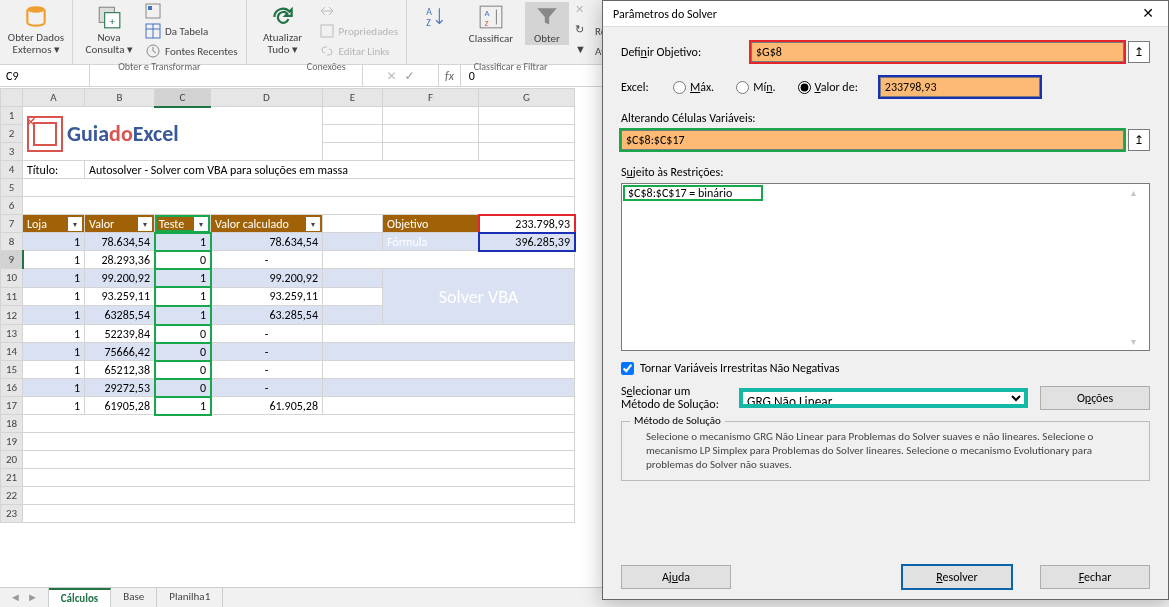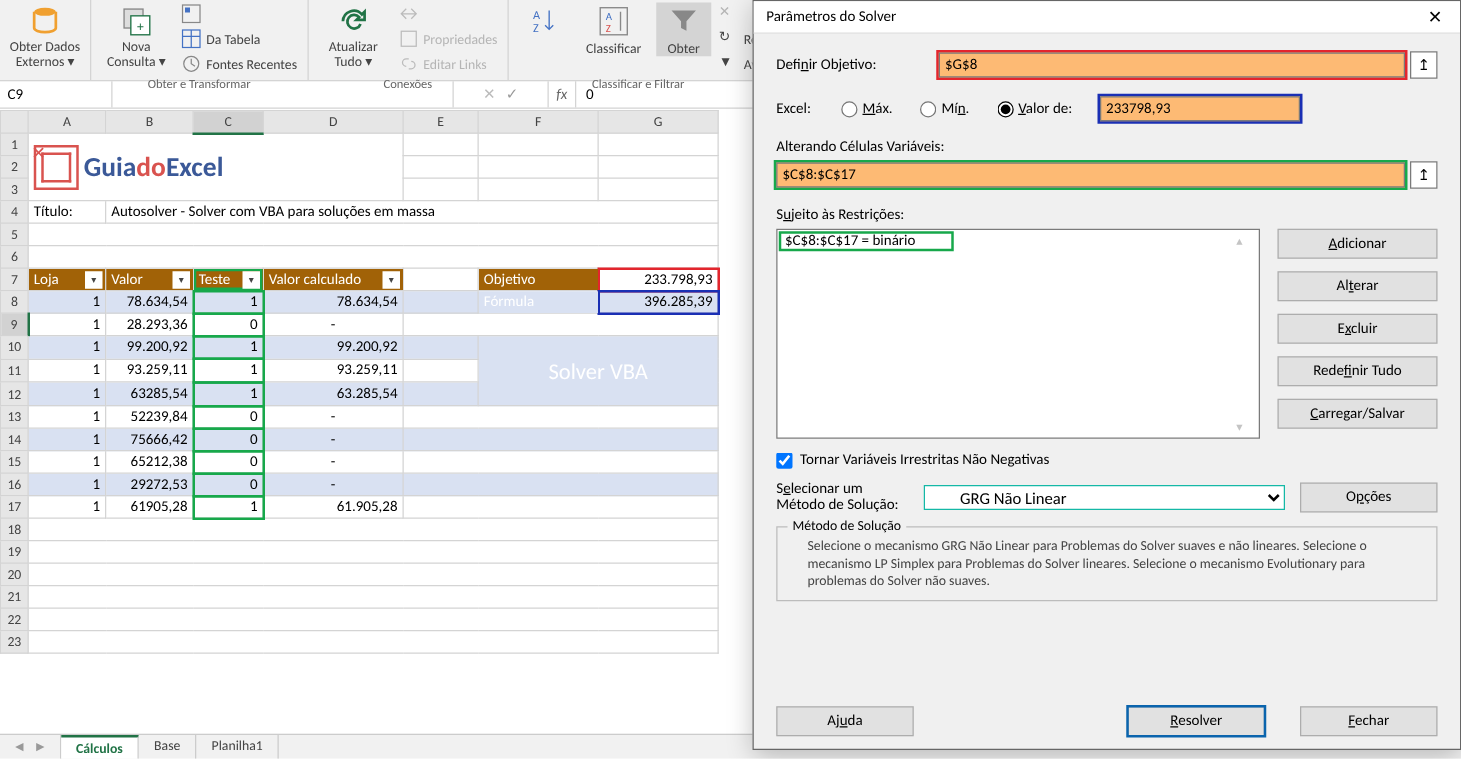--- a/index.html
+++ b/index.html
@@ -90,21 +90,21 @@
 .radio input { accent-color: #000; }
 .under { text-decoration: underline; }
 .restrict-box { display: flex; gap: 14px; }
 .restrict-list { flex: 1; height: 168px; border: 1px solid #7a7a7a; background: #fff; padding: 2px 4px; position: relative; }
 .restrict-list .item { padding: 0 2px; }
 .green-rect { position: absolute; left: 1px; top: 1px; width: 140px; height: 16px; border: 2px solid #17a84b; }
 .restrict-btns { width: 128px; display: flex; flex-direction: column; gap: 10px; }
 .dlg-btn { height: 24px; border: 1px solid #adadad; background: #e1e1e1; cursor: pointer; font-size: 12px; }
 .check-row { display: flex; align-items: center; gap: 6px; margin: 10px 0; }
 .select-row { display: flex; align-items: center; gap: 12px; }
-.select-row select { flex: 1; height: 20px; border: 1px solid #14b8a6; background: #fff; padding-left: 24px; }
+.select-row select { flex: 1; height: 20px; border: 4px solid #14b8a6; background: #fff; }
 .method-box { border: 1px solid #bcbcbc; padding: 8px 24px; margin-top: 10px; position: relative; }
 .method-box .legend { position: absolute; top: -8px; left: 8px; background: #f0f0f0; padding: 0 4px; font-size: 11px; }
 .method-box p { font-size: 11px; color: #444; line-height: 1.25; }
 .dlg-footer { position: absolute; bottom: 10px; left: 18px; right: 18px; display: flex; justify-content: space-between; }
 .dlg-footer .right { display: flex; gap: 28px; }
 .dlg-btn.big { width: 110px; }
 .dlg-btn.primary { outline: 2px solid #0a64ad; outline-offset: -1px; }
 
 .scroll-ind { position: absolute; right: 4px; top: 2px; bottom: 2px; width: 14px; display: flex; flex-direction: column; justify-content: space-between; color: #c4c4c4; font-size: 10px; }
 </style>
@@ -479,27 +479,20 @@
     <div style="margin-bottom:4px">S<span class="under">u</span>jeito às Restrições:</div>
     <div class="restrict-box">
       <div class="restrict-list">
         <div class="green-rect"></div>
         <div class="item">$C$8:$C$17 = binário</div>
         <div class="scroll-ind">
             <span>▴</span>
             <span>▾</span>
           </div>
       </div>
-      <div class="restrict-btns">
-        <button class="dlg-btn"><span class="under">A</span>dicionar</button>
-        <button class="dlg-btn">Al<span class="under">t</span>erar</button>
-        <button class="dlg-btn">E<span class="under">x</span>cluir</button>
-        <button class="dlg-btn">Rede<span class="under">f</span>inir Tudo</button>
-        <button class="dlg-btn"><span class="under">C</span>arregar/Salvar</button>
-      </div>
     </div>
 
     <label class="check-row">
       <input type="checkbox" checked="" style="">
       <span>Tornar Variáveis Irrestritas Não Negativas</span>
     </label>
 
     <div class="select-row">
       <div style="width:106px;line-height:1.1">S<span class="under">e</span>lecionar um Método de Solução:</div>
       <select>

